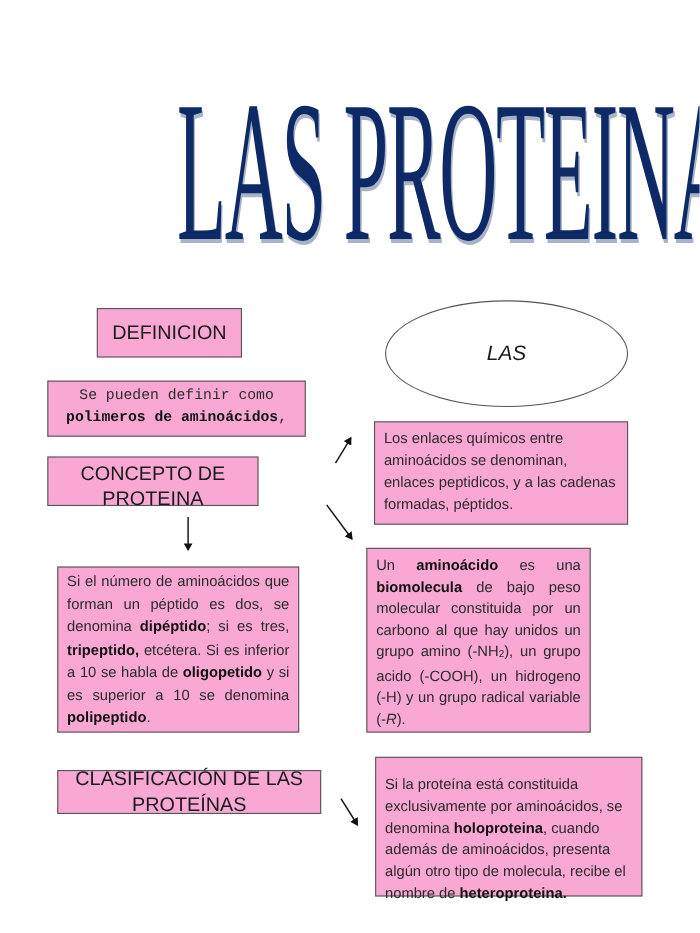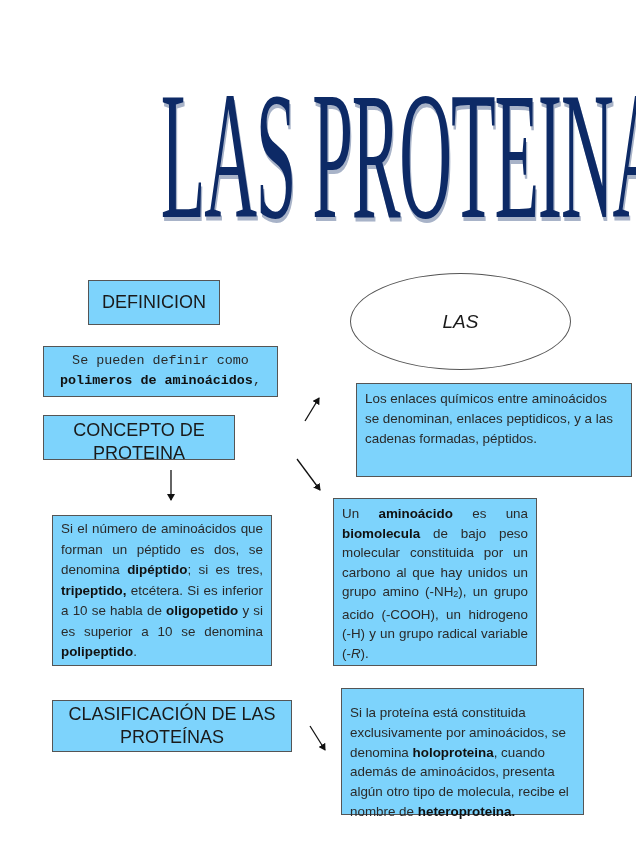--- a/index.html
+++ b/index.html
@@ -28,21 +28,21 @@
       color: #0d2a66;
       letter-spacing: -2px;
       transform: scaleX(0.62) scaleY(1.55);
       transform-origin: 50% 50%;
       white-space: nowrap;
       text-shadow: 2px 2px 0 #a8b3c8;
     }
     .box {
       position: absolute;
       border: 1.3px solid #555;
-      background: #7dd3fc;
+      background: #f9a8d4;
       box-sizing: border-box;
     }
     .heading-box {
       display: flex;
       align-items: center;
       justify-content: center;
       text-align: center;
       font-size: 19px;
       line-height: 23px;
       color: #1a1a1a;
@@ -103,29 +103,29 @@
 </div>
 
 <div class="box heading-box" style="left:43px; top:415px; width:192px; height:45px; align-items:center; padding-top:8px; font-size:18px;">
   <span>CONCEPTO DE PROTEINA</span>
 </div>
 
 <div class="box text-box justify" style="left:52px; top:515px; width:220px; height:151px; padding:3px 8px; line-height:20.5px;">
   <span>Si el número de aminoácidos que forman un péptido es dos, se denomina </span><b>dipéptido</b><span>; si es tres, </span><b>tripeptido,</b><span> etcétera. Si es inferior a 10 se habla de </span><b>oligopetido</b><span> y si es superior a 10 se denomina </span><b>polipeptido</b><span>.</span>
 </div>
 
-<div class="box text-box" style="left:356px; top:383px; width:276px; height:94px; padding:5px 8px; line-height:20px;">
+<div class="box text-box" style="left:340px; top:383px; width:231px; height:94px; padding:5px 8px; line-height:20px;">
   <span>Los enlaces químicos entre aminoácidos se denominan, enlaces peptidicos, y a las cadenas formadas, péptidos.</span>
 </div>
 
 <div class="box text-box justify" style="left:333px; top:498px; width:204px; height:168px; padding:5px 8px; line-height:19.5px;">
   <span>Un </span><b>aminoácido</b><span> es una </span><b>biomolecula</b><span> de bajo peso molecular constituida por un carbono al que hay unidos un grupo amino (-NH</span><sub>2</sub><span>), un grupo acido (-COOH), un hidrogeno (-H) y un grupo radical variable (-</span><i>R</i><span>).</span>
 </div>
 
-<div class="box heading-box" style="left:52px; top:700px; width:240px; height:52px; font-size:18px; line-height:23px;">
+<div class="box heading-box" style="left:52px; top:700px; width:240px; height:40px; font-size:18px; line-height:23px;">
   <div>
     <div>CLASIFICACIÓN DE LAS</div>
     <div>PROTEÍNAS</div>
   </div>
 </div>
 
 <div class="box text-box" style="left:341px; top:688px; width:243px; height:127px; padding:14px 8px; line-height:19.8px;">
   <span>Si la proteína está constituida exclusivamente por aminoácidos, se denomina </span><b>holoproteina</b><span>, cuando además de aminoácidos, presenta algún otro tipo de molecula, recibe el nombre de </span><b>heteroproteina.</b>
 </div>
 

